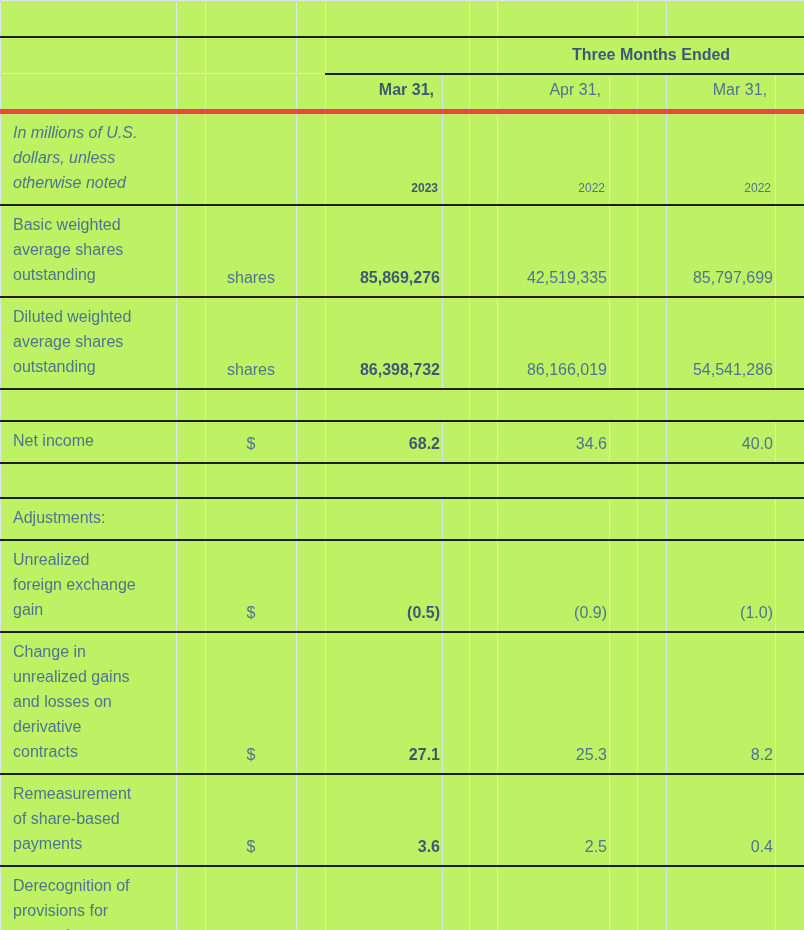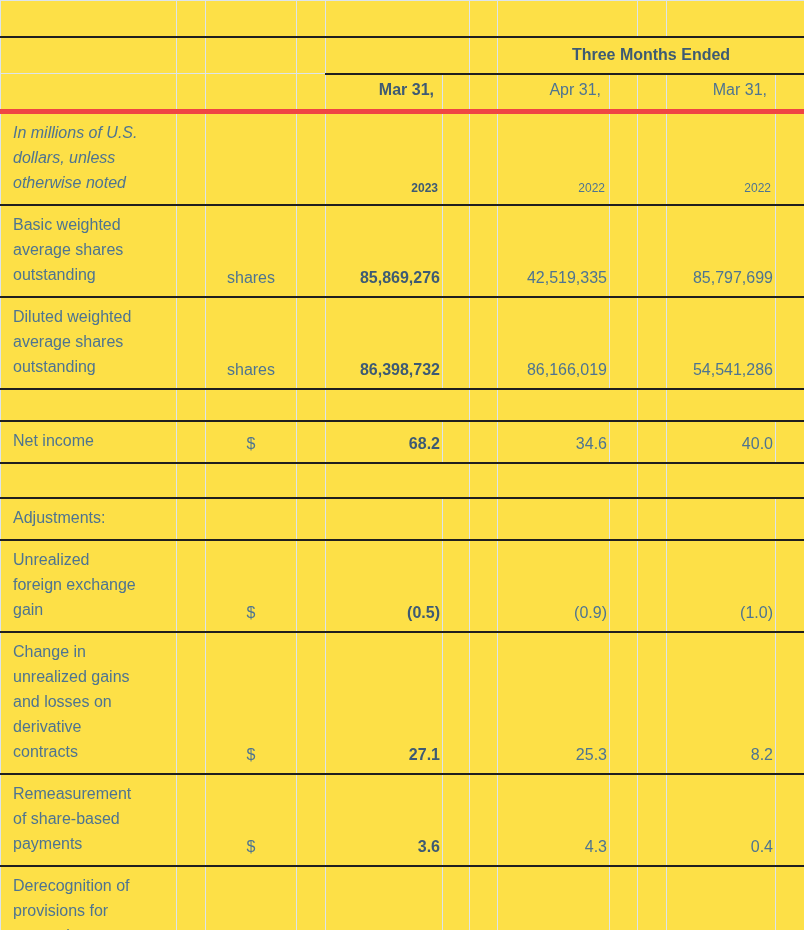--- a/index.html
+++ b/index.html
@@ -1,16 +1,16 @@
 <!DOCTYPE html>
 <html><head>
 <meta charset="utf-8">
 <style>
   html,body{margin:0;padding:0;background:#ffffff;}
-  .page{width:804px;height:930px;overflow:hidden;background:#fde047;}
+  .page{width:804px;height:930px;overflow:hidden;background:#bef264;}
   table.fin{
     width:804px;
     border-collapse:collapse;
     table-layout:fixed;
     font-family:"Liberation Sans", sans-serif;
     font-size:16px;
     color:#4e7491;
     border-top:1px solid #dce4ec;
     border-left:1px solid #dce4ec;
     border-right:1px solid #dce4ec;
@@ -254,21 +254,21 @@
   <tr class="rb-dark" style="height:88px">
     <td class="lbl">Remeasurement
 of share-based
 payments</td>
     <td></td>
     <td class="unit">$</td>
     <td></td>
     <td class="val b">3.6</td>
     <td></td>
     <td></td>
-    <td class="val">4.3</td>
+    <td class="val">2.5</td>
     <td></td>
     <td></td>
     <td class="val">0.4</td>
     <td></td>
   </tr>
 
   <tr class="rb-dark" style="height:110px">
     <td class="lbl">Derecognition of
 provisions for
 uncertain tax

